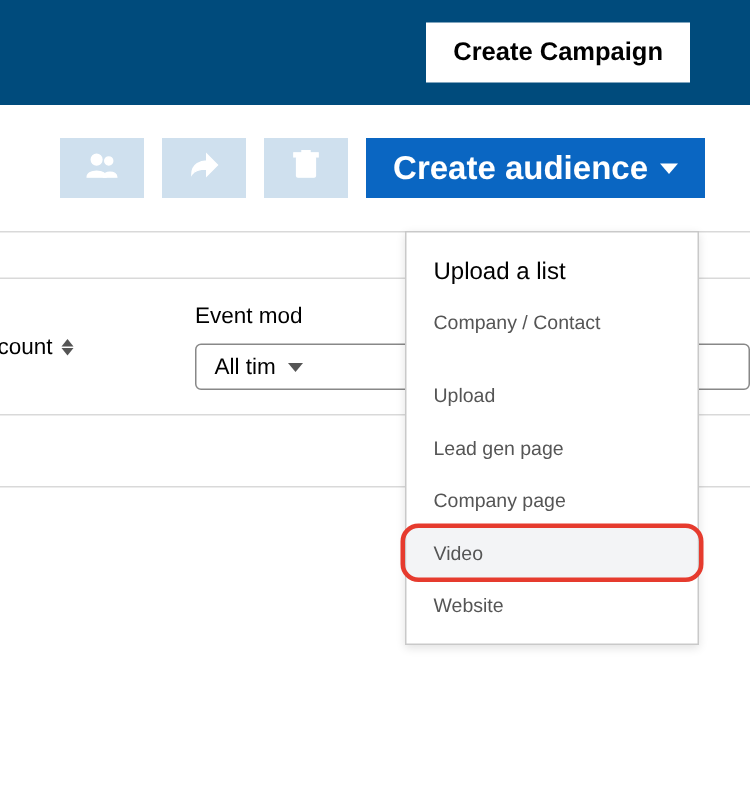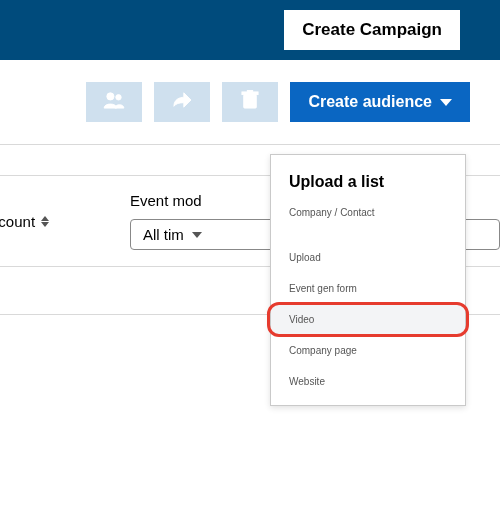--- a/index.html
+++ b/index.html
@@ -6,21 +6,21 @@
     body {
       font-family: -apple-system, BlinkMacSystemFont, "Segoe UI", Arial, sans-serif;
       width: 500px;
       height: 525px;
       overflow: hidden;
       background: #fff;
       position: relative;
     }
     .top-bar {
       background: #004b7c;
-      height: 60px;
+      height: 70px;
       display: flex;
       align-items: center;
       justify-content: flex-end;
       padding-right: 40px;
     }
     .create-campaign-btn {
       background: #fff;
       border: none;
       padding: 10px 18px;
       font-size: 17px;
@@ -47,21 +47,21 @@
       cursor: pointer;
     }
     .icon-btn svg { fill: #fff; stroke: #fff; }
     .create-audience-btn {
       background: #0a66c2;
       color: #fff;
       height: 40px;
       padding: 0 18px;
       display: flex;
       align-items: center;
-      font-size: 16px;
+      font-size: 22px;
       font-weight: 600;
       cursor: pointer;
       gap: 8px;
     }
     .triangle-down {
       width: 0; height: 0;
       border-left: 6px solid transparent;
       border-right: 6px solid transparent;
       border-top: 7px solid #fff;
     }
@@ -135,26 +135,26 @@
       top: 154px;
       right: 34px;
       width: 196px;
       background: #fff;
       border: 1px solid #c9c9c9;
       box-shadow: 0 2px 6px rgba(0,0,0,0.12);
       padding: 12px 0 8px 0;
     }
     .dd-section-title {
       font-size: 16px;
-      font-weight: 700;
+      font-weight: 400;
       padding: 6px 18px;
       color: #000;
     }
     .dd-item {
-      font-size: 10px;
+      font-size: 13px;
       padding: 10px 18px;
       color: #555;
       cursor: pointer;
     }
     .dd-item.highlighted {
       background: #f3f4f6;
       position: relative;
     }
     .dd-gap { height: 14px; }
     .red-ring {
@@ -235,20 +235,20 @@
     </div>
   </div>
   <div class="empty-row"></div>
 </div>
 
 <div class="dropdown">
   <div class="dd-section-title">Upload a list</div>
   <div class="dd-item">Company / Contact</div>
   <div class="dd-gap"></div>
   <div class="dd-item">Upload</div>
-  <div class="dd-item">Event gen form</div>
+  <div class="dd-item">Lead gen page</div>
+  <div class="dd-item">Company page</div>
   <div class="dd-item highlighted">
     <span>Video</span>
     <span class="red-ring"></span>
   </div>
-  <div class="dd-item">Company page</div>
   <div class="dd-item">Website</div>
 </div>
 
 </body></html>

